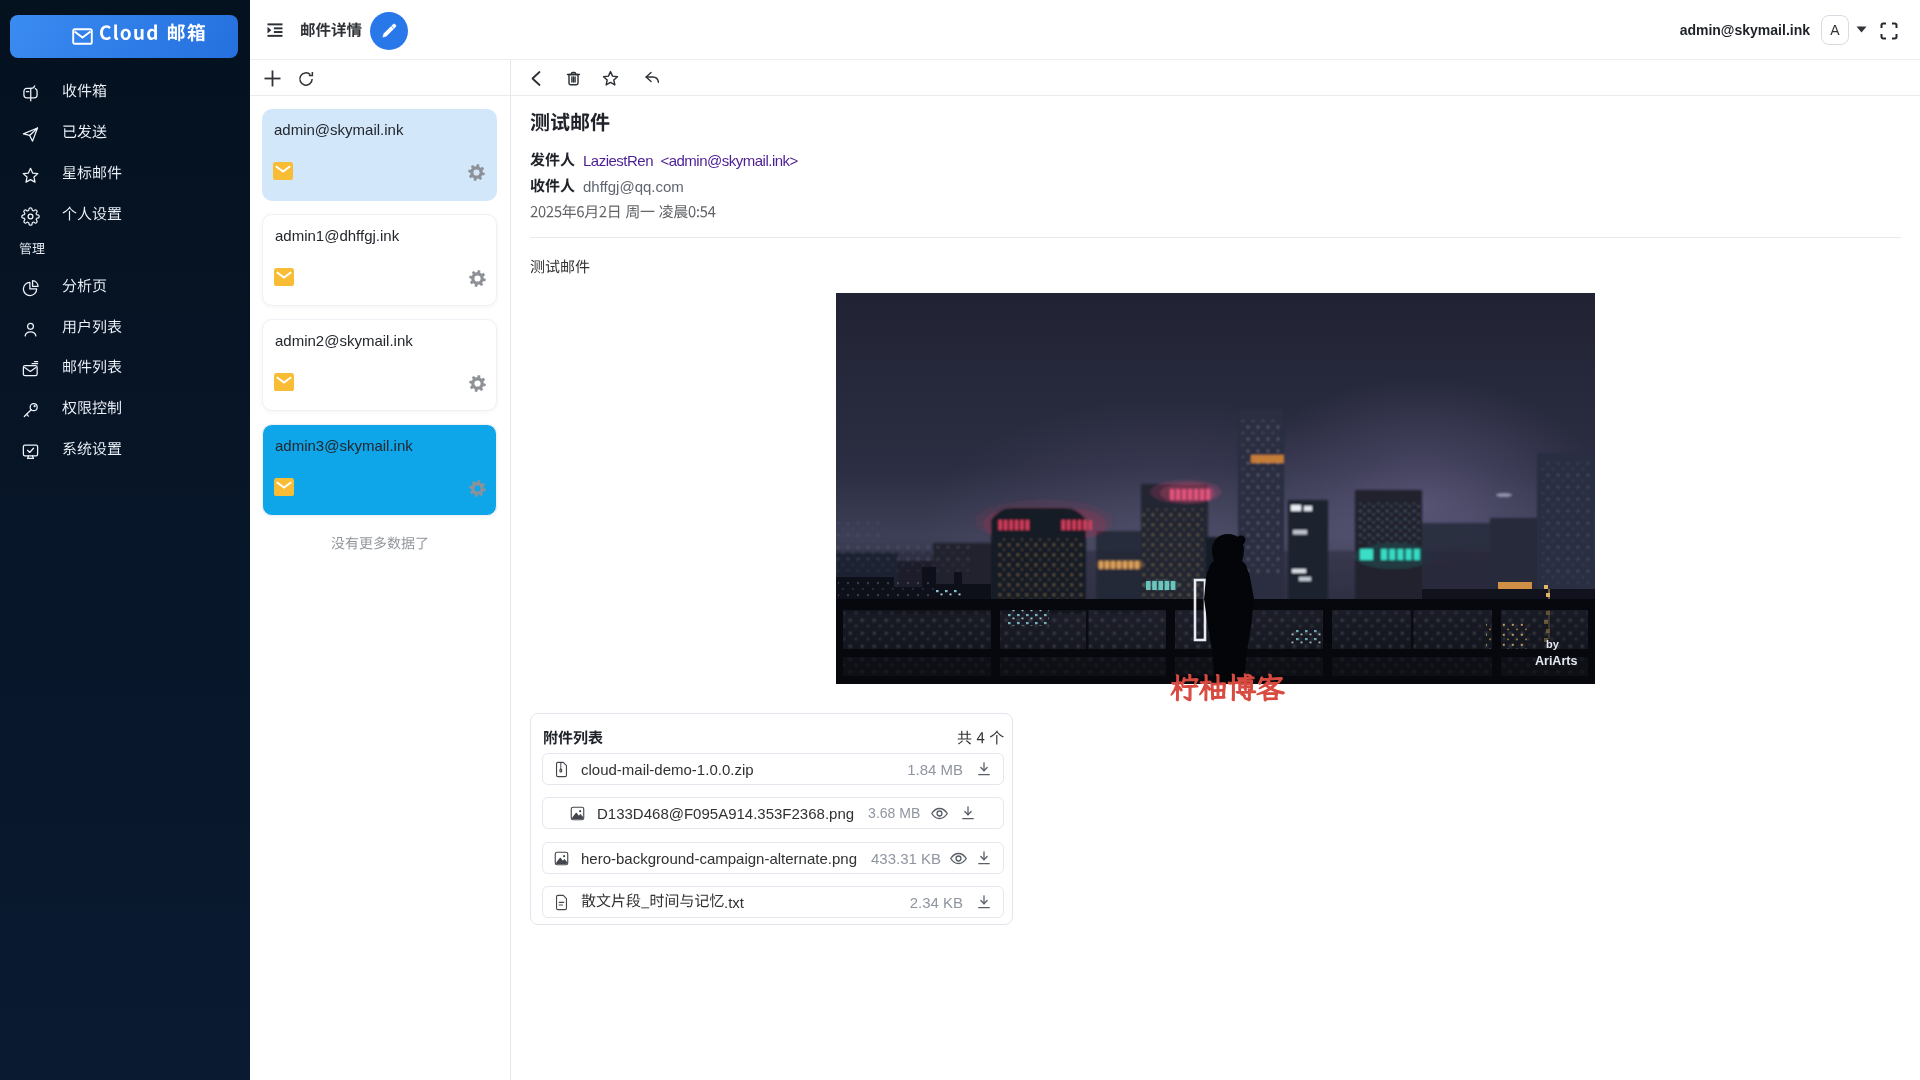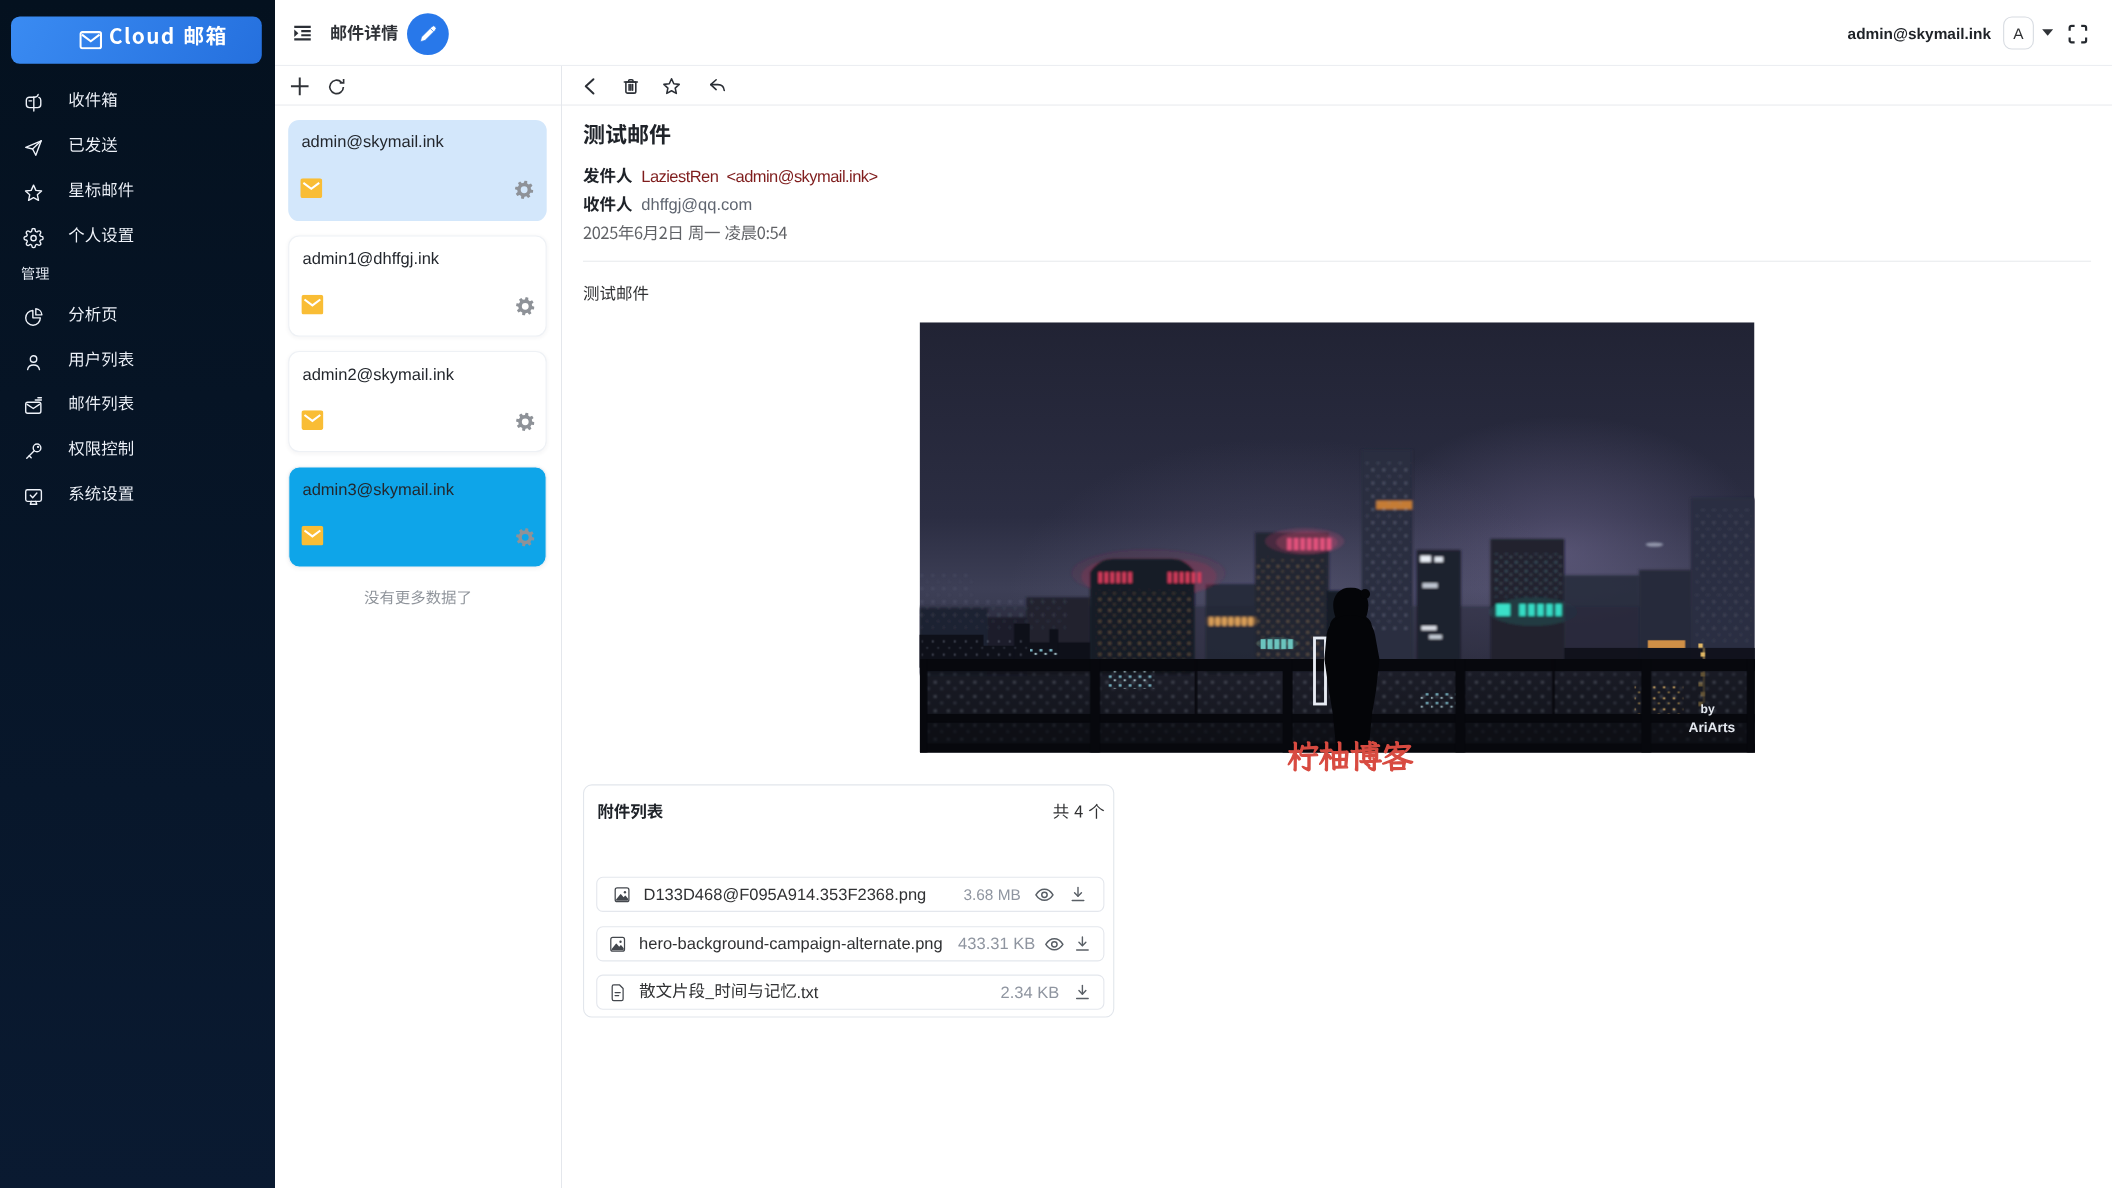--- a/index.html
+++ b/index.html
@@ -295,21 +295,21 @@
       </div>
       <div style="position:absolute;left:19px;top:91.8px;">
         <svg class="" width="45" height="19" viewBox="0 0 45 19" style="overflow:visible">
           <g transform="translate(0,13.2)" fill="#1f2329">
             <path transform="translate(0.0,0) scale(0.01500,-0.01500)" d="M668 791C706 746 759 683 784 646L882 709C855 745 800 805 761 846ZM134 501C143 516 185 523 239 523H370C305 330 198 180 19 85C48 62 91 14 107 -12C229 55 320 142 389 248C420 197 456 151 496 111C420 67 332 35 237 15C260 -12 287 -59 301 -91C409 -63 509 -24 595 31C680 -25 782 -66 904 -91C920 -58 953 -8 979 18C870 36 776 67 697 109C779 185 844 282 884 407L800 446L778 441H484C494 468 503 495 512 523H945L946 638H541C555 700 566 766 575 835L440 857C431 780 419 707 403 638H265C291 689 317 751 334 809L208 829C188 750 150 671 138 651C124 628 110 614 95 609C107 580 126 526 134 501ZM593 179C542 221 500 270 467 325H713C682 269 641 220 593 179Z"></path>
             <path transform="translate(15.0,0) scale(0.01500,-0.01500)" d="M316 365V248H587V-89H708V248H966V365H708V538H918V656H708V837H587V656H505C515 694 525 732 533 771L417 794C395 672 353 544 299 465C328 453 379 425 403 408C425 444 446 489 465 538H587V365ZM242 846C192 703 107 560 18 470C39 440 72 375 83 345C103 367 123 391 143 417V-88H257V595C295 665 329 738 356 810Z"></path>
             <path transform="translate(30.0,0) scale(0.01500,-0.01500)" d="M421 848C417 678 436 228 28 10C68 -17 107 -56 128 -88C337 35 443 217 498 394C555 221 667 24 890 -82C907 -48 941 -7 978 22C629 178 566 553 552 689C556 751 558 805 559 848Z"></path>
           </g>
         </svg>
       </div>
-      <div style="position:absolute;left:72px;top:92.2px;"><span style="font-size:15px;color:#7f1d1d;letter-spacing:-0.5px">LaziestRen&nbsp; &lt;admin@skymail.ink&gt;</span></div>
+      <div style="position:absolute;left:72px;top:92.2px;"><span style="font-size:15px;color:#4c1d95;letter-spacing:-0.5px">LaziestRen&nbsp; &lt;admin@skymail.ink&gt;</span></div>
       <div style="position:absolute;left:19px;top:117.8px;">
         <svg class="" width="45" height="19" viewBox="0 0 45 19" style="overflow:visible">
           <g transform="translate(0,13.2)" fill="#1f2329">
             <path transform="translate(0.0,0) scale(0.01500,-0.01500)" d="M627 550H790C773 448 748 359 712 282C671 355 640 437 617 523ZM93 75C116 93 150 112 309 167V-90H428V414C453 387 486 344 500 321C518 342 536 366 551 392C578 313 609 239 647 173C594 103 526 47 439 5C463 -18 502 -68 516 -93C596 -49 662 5 716 71C766 7 825 -46 895 -86C913 -54 950 -9 977 13C902 50 838 105 785 172C844 276 884 401 910 550H969V664H663C678 718 689 773 699 830L575 850C552 689 505 536 428 438V835H309V283L203 251V742H85V257C85 216 66 196 48 185C66 159 86 105 93 75Z"></path>
             <path transform="translate(15.0,0) scale(0.01500,-0.01500)" d="M316 365V248H587V-89H708V248H966V365H708V538H918V656H708V837H587V656H505C515 694 525 732 533 771L417 794C395 672 353 544 299 465C328 453 379 425 403 408C425 444 446 489 465 538H587V365ZM242 846C192 703 107 560 18 470C39 440 72 375 83 345C103 367 123 391 143 417V-88H257V595C295 665 329 738 356 810Z"></path>
             <path transform="translate(30.0,0) scale(0.01500,-0.01500)" d="M421 848C417 678 436 228 28 10C68 -17 107 -56 128 -88C337 35 443 217 498 394C555 221 667 24 890 -82C907 -48 941 -7 978 22C629 178 566 553 552 689C556 751 558 805 559 848Z"></path>
           </g>
         </svg>
       </div>
       <div style="position:absolute;left:72px;top:118.2px;"><span style="font-size:15px;color:#5f6570">dhffgj@qq.com</span></div>
@@ -543,21 +543,37 @@
         </div>
         <div style="position:absolute;left:425.675px;top:15.8px;">
           <svg class="" width="47" height="19" viewBox="0 0 47 19" style="overflow:visible">
             <g transform="translate(0,13.2)" fill="#303133">
               <path transform="translate(0.0,0) scale(0.01500,-0.01500)" d="M587 150C682 80 804 -20 864 -80L935 -34C870 27 745 122 653 189ZM329 187C273 112 160 25 62 -28C79 -41 106 -65 121 -81C222 -23 335 70 407 157ZM89 628V556H280V318H48V245H956V318H720V556H920V628H720V831H643V628H357V831H280V628ZM357 318V556H643V318Z"></path>
               <path transform="translate(19.5,0) scale(0.01500,-0.01500)" d="M340 0H426V202H524V275H426V733H325L20 262V202H340ZM340 275H115L282 525C303 561 323 598 341 633H345C343 596 340 536 340 500Z"></path>
               <path transform="translate(32.3,0) scale(0.01500,-0.01500)" d="M460 546V-79H538V546ZM506 841C406 674 224 528 35 446C56 428 78 399 91 377C245 452 393 568 501 706C634 550 766 454 914 376C926 400 949 428 969 444C815 519 673 613 545 766L573 810Z"></path>
             </g>
           </svg>
         </div>
-        <div class="abs" style="left:11px;top:83px;width:462px;height:32px;border:1px solid #e4e7ed;border-radius:6px;display:flex;align-items:center;padding:0 14px">
+        <div class="abs" style="left:11px;top:39px;width:462px;height:32px;border:1px solid #e4e7ed;border-radius:6px;display:flex;align-items:center;padding:0 10px">
+          <svg width="17" height="17" viewBox="0 0 24 24" fill="none" stroke="#43474d" stroke-width="1.6" stroke-linecap="round" stroke-linejoin="round" style="flex:none">
+            <path d="M7 2 h7.5 L19 6.5 V20 a2 2 0 0 1 -2 2 H7 a2 2 0 0 1 -2 -2 V4 a2 2 0 0 1 2 -2 Z"></path>
+            <line x1="11" y1="3.4" x2="11" y2="11" stroke-dasharray="1.7 1.5"></line>
+            <rect x="9.9" y="11.8" width="2.3" height="3.6" rx="0.6"></rect>
+          </svg>
+          <div style="font-size:15px;color:#303133;margin-left:11px;margin-right:14px;white-space:nowrap">cloud-mail-demo-1.0.0.zip</div>
+          <div style="flex:1"></div>
+          <div style="font-size:15px;color:#8f95a0;white-space:nowrap">1.84 MB</div>
+          <div style="width:12px"></div>
+          <svg width="18" height="18" viewBox="0 0 24 24" fill="none" stroke="#595f66" stroke-width="1.7" stroke-linecap="round" stroke-linejoin="round" style="flex:none">
+            <line x1="12" y1="3.8" x2="12" y2="14.2"></line>
+            <polyline points="7.8,10 12,14.4 16.2,10"></polyline>
+            <line x1="5" y1="19.6" x2="19" y2="19.6"></line>
+          </svg>
+        </div>
+        <div class="abs" style="left:11px;top:83px;width:462px;height:32px;border:1px solid #e4e7ed;border-radius:6px;display:flex;align-items:center;padding:0 26px">
           <svg width="17" height="17" viewBox="0 0 24 24" fill="none" stroke="#43474d" stroke-width="1.6" stroke-linecap="round" stroke-linejoin="round" style="flex:none">
             <rect x="3.2" y="3.2" width="17.6" height="17.6" rx="2.6"></rect>
             <circle cx="15.7" cy="8.7" r="1.5" fill="#43474d" stroke="none"></circle>
             <path d="M4.6 17.6 l4.9-6.2 a0.9 0.9 0 0 1 1.5 0 l3 3.8 1.4-1.8 a0.9 0.9 0 0 1 1.5 0 l2.9 3.7 v1.2 a1.4 1.4 0 0 1 -1.4 1.4 H5.5 a1.4 1.4 0 0 1 -1.4 -1.4 Z" fill="#43474d" stroke="none"></path>
           </svg>
           <div style="font-size:15px;color:#303133;margin-left:11px;margin-right:14px;white-space:nowrap">D133D468@F095A914.353F2368.png</div>
           <div style="flex:1"></div>
           <div style="font-size:14px;color:#8f95a0;white-space:nowrap">3.68 MB</div>
           <div style="width:12px"></div>
           <svg width="19" height="19" viewBox="0 0 24 24" fill="none" stroke="#595f66" stroke-width="1.7" stroke-linecap="round" stroke-linejoin="round" style="flex:none">

